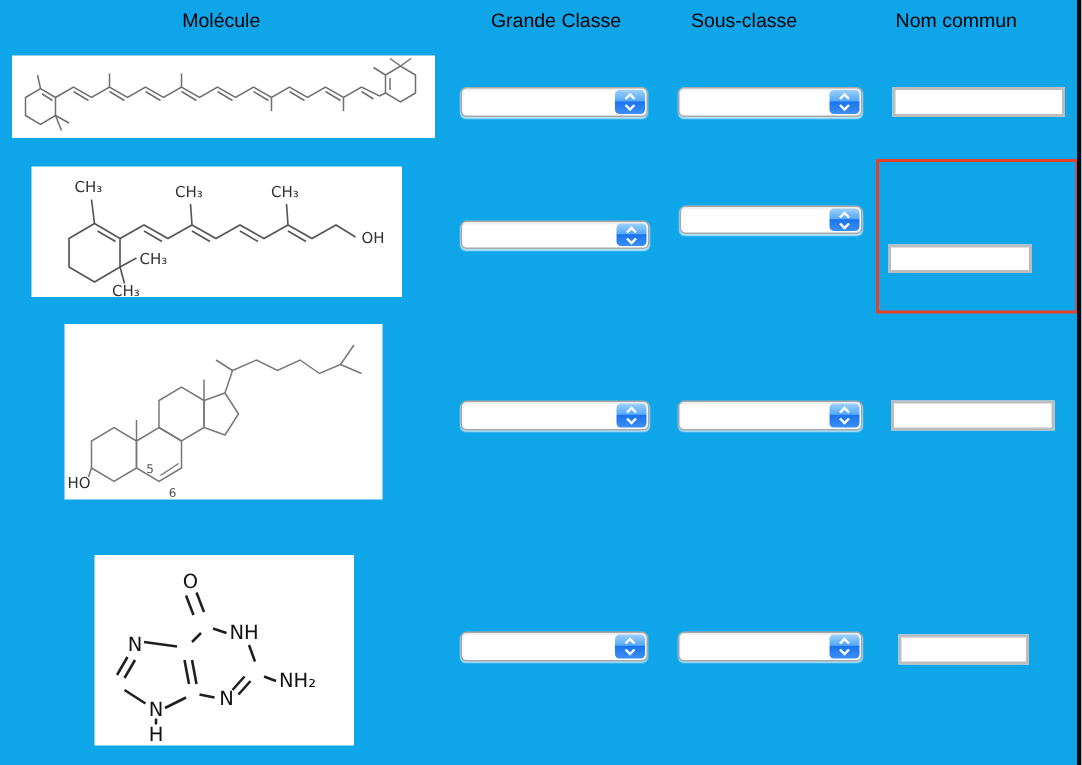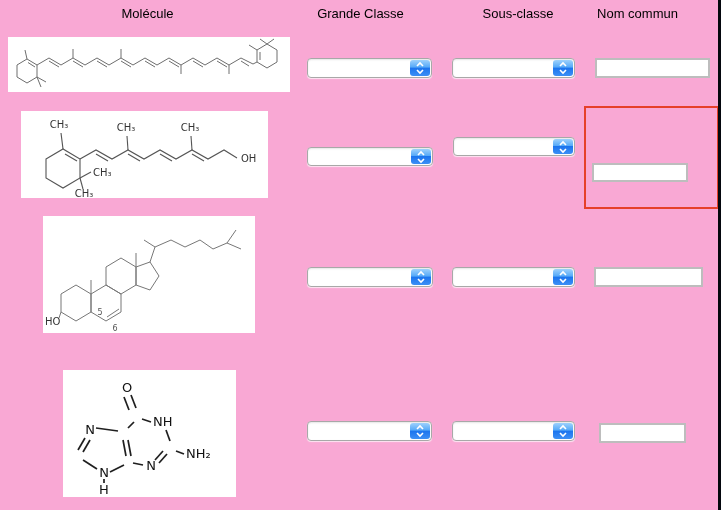--- a/index.html
+++ b/index.html
@@ -1,18 +1,18 @@
 <!DOCTYPE html>
 <html><head>
 <meta charset="utf-8">
 <style>
   html,body{margin:0;padding:0;background:#fff;}
   #screen{
     position:relative;width:721px;height:510px;
-    background:#f9a8d4;
+    background:#0ea5e9;
     font-family:"Liberation Sans",sans-serif;
     overflow:hidden;
   }
   .hdr{
     position:absolute;top:6px;height:16px;
     font-size:13px;line-height:16px;color:#000;text-align:center;
   }
   .molbox{position:absolute;background:#ffffff;}
   .molbox svg{display:block;width:100%;height:100%;}
   .skel{fill:none;stroke:#6e6e6e;stroke-width:1;}
@@ -49,22 +49,22 @@
     box-sizing:border-box;pointer-events:none;
   }
   .win-edge{position:absolute;top:0;right:0;width:3px;height:510px;background:#05080e;}
 </style>
 </head>
 <body>
 
 <div id="screen">
 
   <div class="hdr" style="left:60px;width:175px;">Molécule</div>
-  <div class="hdr" style="left:297px;width:127px;">Grande Classe</div>
-  <div class="hdr" style="left:462px;width:112px;text-align:center;">Sous-classe</div>
+  <div class="hdr" style="left:287px;width:127px;text-align:right;">Grande Classe</div>
+  <div class="hdr" style="left:440px;width:112px;text-align:center;">Sous-classe</div>
   <div class="hdr" style="left:585px;width:105px;">Nom commun</div>
 
   <div class="molbox" style="left:8px;top:37px;width:282px;height:55px;">
     <svg viewBox="0 0 282 55">
       <g class="skel">
         <polygon points="9,28 19,22 29,28 29,40 19,46 9,40"></polygon>
         <line x1="20" y1="25.5" x2="27" y2="30"></line>
         <line x1="19" y1="22" x2="17" y2="13"></line>
         <line x1="29" y1="40" x2="38" y2="45"></line>
         <line x1="29" y1="40" x2="33" y2="50"></line>

